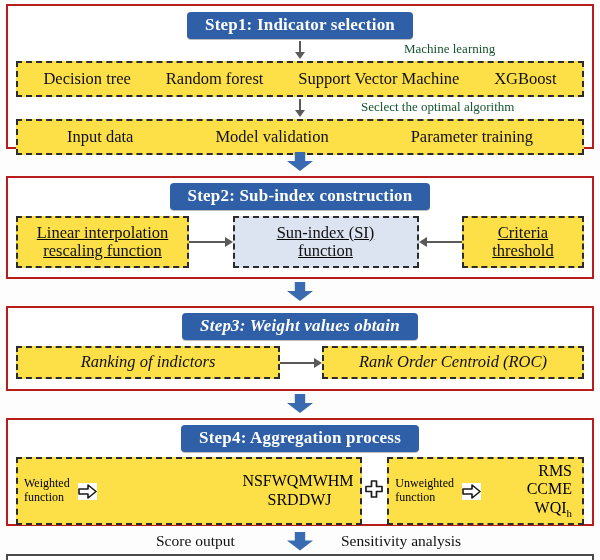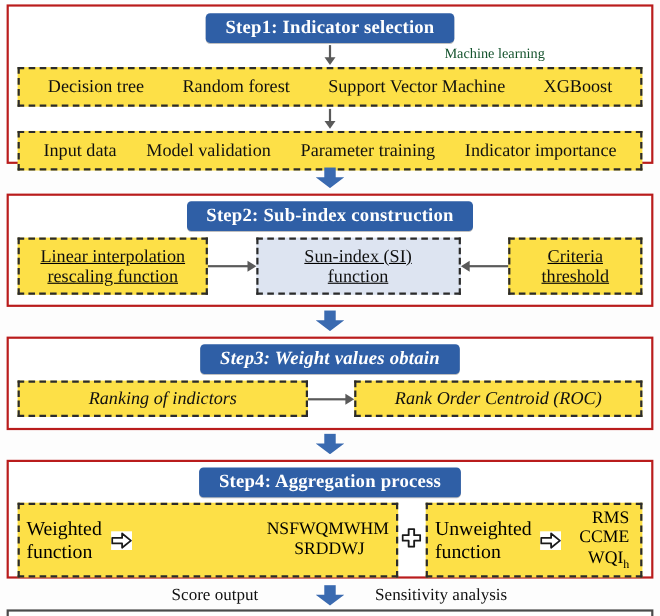--- a/index.html
+++ b/index.html
@@ -161,21 +161,21 @@
   #s3-right { width: 262px; }
   .s3-gap { flex: 1 1 auto; }
 
   
   #step4 { height: 108px; padding: 5px 8px 6px 8px; margin-top: 5px; }
   .s4-row { display: flex; align-items: stretch; margin-top: 5px; height: 68px; }
   .s4-box { padding: 2px 6px; }
   #s4-left  { width: 348px; display: flex; align-items: center; }
   #s4-right { width: 198px; display: flex; align-items: center; }
   .s4-plus { display: flex; align-items: center; justify-content: center; width: 26px; }
-  .fn-label { font-size: 18px; line-height: 1.15; white-space: nowrap; text-align: left; }
+  .fn-label { font-size: 12px; line-height: 1.15; white-space: nowrap; text-align: left; }
   .s4-names {
     flex: 1 1 auto;
     display: flex; flex-direction: column;
     justify-content: center;
     font-size: 16px; line-height: 1.18; align-items: flex-end;
   }
   .s4-names .line { display: flex; justify-content: space-around; white-space: nowrap; }
   .s4-names.right-col { align-items: flex-end; padding-right: 4px; }
   .s4-names.right-col .line { display: block; }
   sub { font-size: 0.68em; }
@@ -218,27 +218,27 @@
 
     <div class="dashed s1-box">
       <span class="cell-text">Decision tree</span>
       <span class="cell-text">Random forest</span>
       <span class="cell-text">Support Vector Machine</span>
       <span class="cell-text">XGBoost</span>
     </div>
 
     <div class="s1-arrowline">
       <div class="v-arrow-thin"></div>
+      <span class="s1-label" id="s1-lbl-sel">Seclect the optimal algorithm</span>
     </div>
 
     <div class="dashed s1-box">
       <span class="cell-text">Input data</span>
       <span class="cell-text">Model validation</span>
       <span class="cell-text">Parameter training</span>
-      <span class="cell-text">Indicator importance</span>
     </div>
   </div>
 
   <div class="blue-block-arrow" style="margin-top:3px;"></div>
 
   <div class="panel" id="step2">
     <div class="header-row">
       <span class="step-header">Step2: Sub-index construction</span>
     </div>
 

